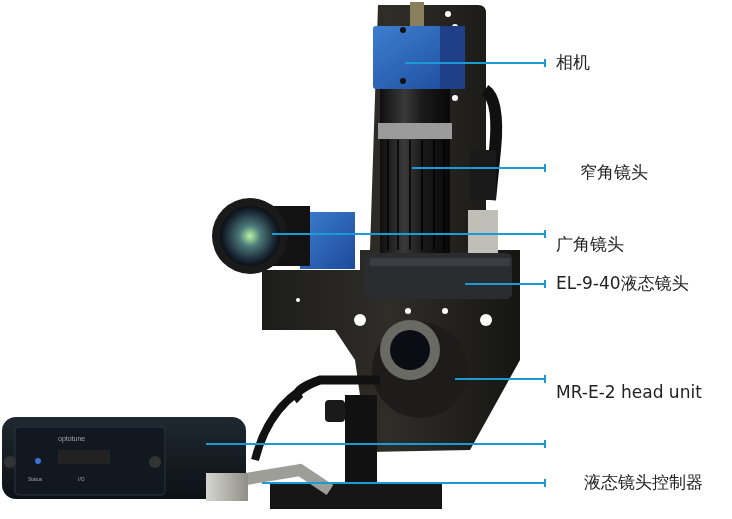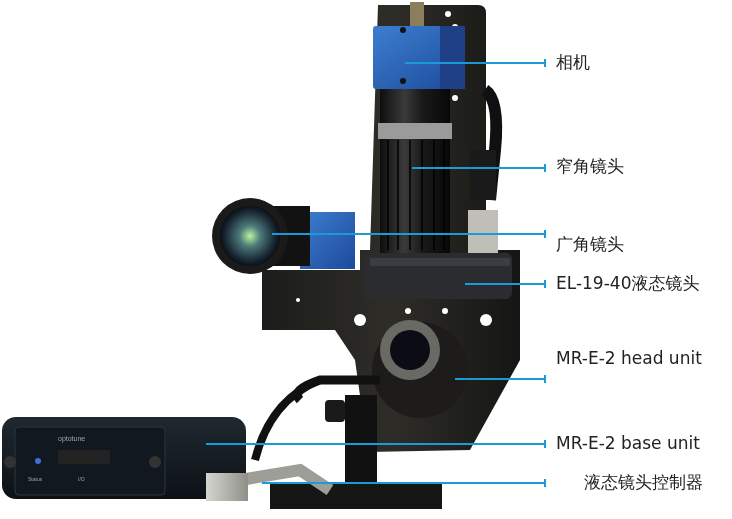--- a/index.html
+++ b/index.html
@@ -126,19 +126,18 @@
   <div class="leader" style="left:465px; top:283px; width:80px;"></div>
   <div class="tick" style="left:544px; top:280px;"></div>
   <div class="leader" style="left:455px; top:378px; width:90px;"></div>
   <div class="tick" style="left:544px; top:375px;"></div>
   <div class="leader" style="left:206px; top:443px; width:339px;"></div>
   <div class="tick" style="left:544px; top:440px;"></div>
   <div class="leader" style="left:262px; top:482px; width:283px;"></div>
   <div class="tick" style="left:544px; top:479px;"></div>
 
   <div class="label" style="top:52px;">相机</div>
-  <div class="label" style="top:156px;">窄角镜头</div>
+  <div class="label" style="top:162px;margin-left:24px;">窄角镜头</div>
   <div class="label" style="top:223px;margin-top:11px;">广角镜头</div>
-  <div class="label" style="top:273px;">EL-19-40液态镜头</div>
-  <div class="label" style="top:348px;text-align:right;">MR-E-2 head unit</div>
-  <div class="label" style="top:433px;">MR-E-2 base unit</div>
+  <div class="label" style="top:273px;">EL-9-40液态镜头</div>
+  <div class="label" style="top:382px;text-align:right;">MR-E-2 head unit</div>
   <div class="label" style="top:472px;margin-left:28px;">液态镜头控制器</div>
 </div>
 
 </body></html>

